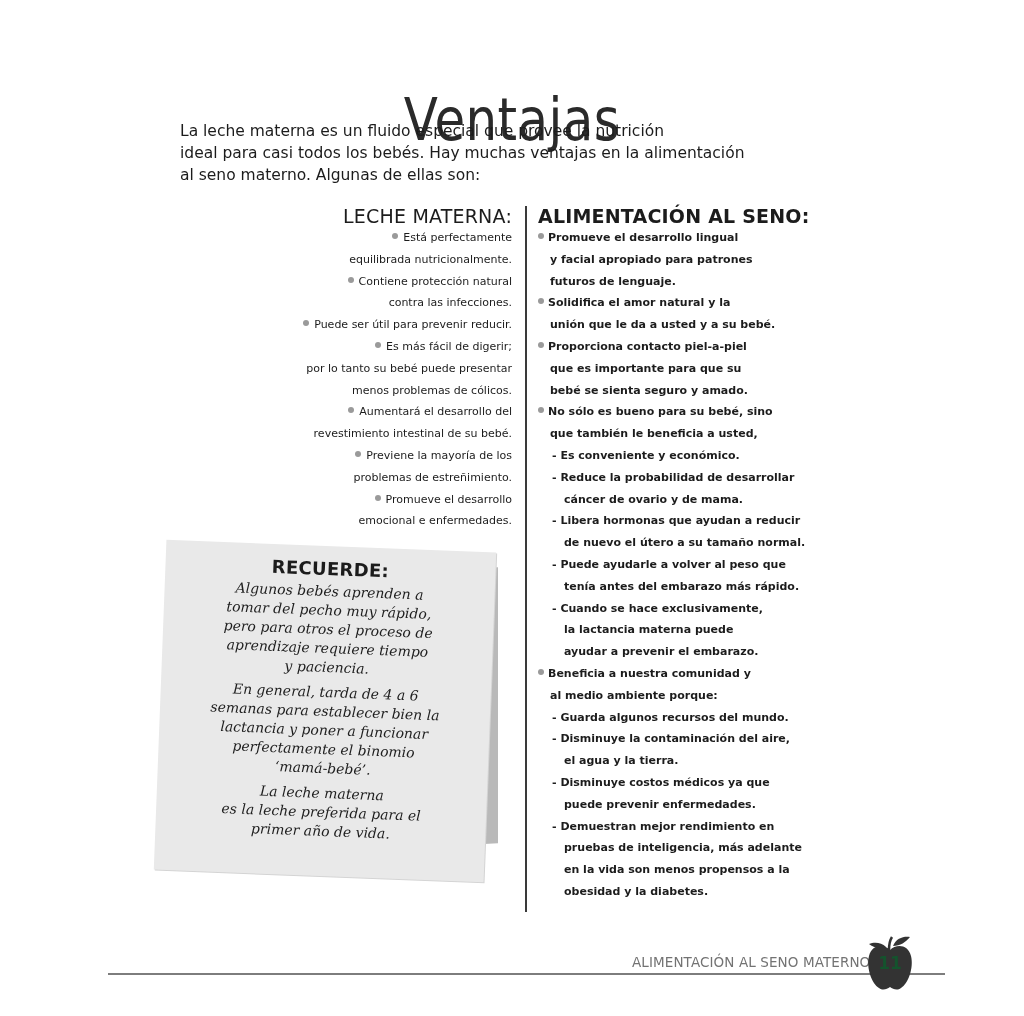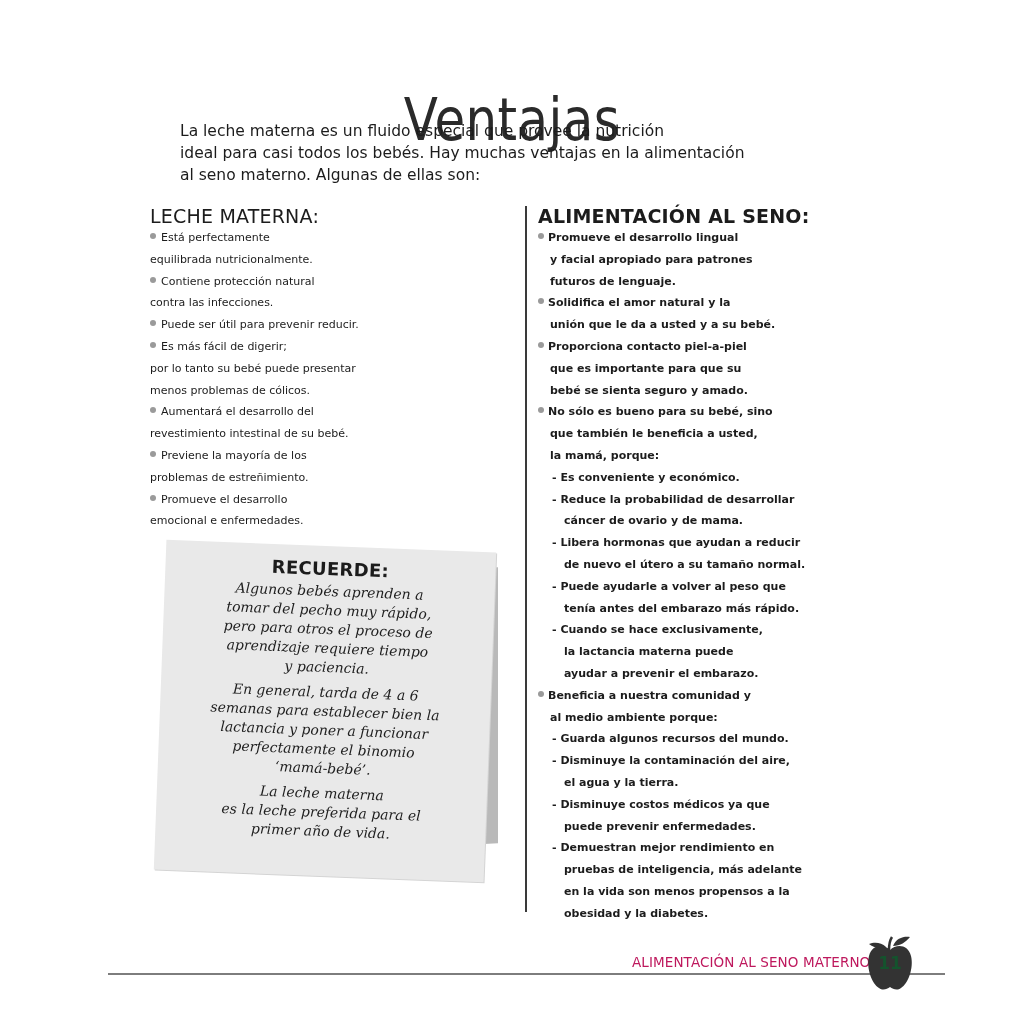--- a/index.html
+++ b/index.html
@@ -7,21 +7,21 @@
          font-family:"DejaVu Sans", "Liberation Sans", sans-serif; color:#1c1c1c; }
 
   .title { position:absolute; left:0; width:1024px; top:46px; text-align:center;
            font-size:58px; line-height:70px; color:#2a2a2a; letter-spacing:0.5px;
            font-family:"DejaVu Sans", sans-serif; font-weight:normal; transform:scaleX(0.86); transform-origin:center; }
 
   .intro { position:absolute; left:180px; width:664px; top:120px; text-align:left;
            font-size:15.5px; line-height:22px; color:#1c1c1c; }
   .intro div { white-space:nowrap; }
 
-  .col-left { position:absolute; left:150px; width:362px; top:204px; }
+  .col-left { position:absolute; left:150px; width:362px; top:204px; text-align:right; }
   .col-right { position:absolute; left:538px; width:400px; top:204px; text-align:left;font-weight:bold; }
 
   .col-heading { font-size:19px; line-height:24px; color:#1c1c1c; white-space:nowrap;
                  letter-spacing:0.2px; margin-bottom:-1px; }
 
   .line { font-size:11px; line-height:21.8px; white-space:nowrap; color:#1c1c1c; }
   .bullet { display:inline-block; width:6px; height:6px; border-radius:50%; background:#9a9a9a;
             vertical-align:middle; margin-right:5px; position:relative; top:-2px; }
   .col-right .line.ind { padding-left:12px; }
   .col-right .line.sub { padding-left:14px; }
@@ -37,21 +37,21 @@
           transform:rotate(2.2deg); box-shadow:1px 1px 0 #d4d4d4; }
   .card-heading { position:absolute; left:0; width:100%; top:12px; text-align:center;
                   font-size:18px; line-height:22px; font-weight:bold; color:#1c1c1c; letter-spacing:0.3px; }
   .card-body { position:absolute; left:10px; width:310px; top:36px; text-align:center;
                font-family:"DejaVu Serif", serif; font-style:italic; font-size:14px; line-height:19px; color:#1e1e1e; }
   .card-body .para { margin-bottom:6px; }
   .card-body .cl { white-space:nowrap; }
 
   
   .footer-rule { position:absolute; left:108px; top:973px; width:837px; height:2px; background:#7d7d7d; }
-  .footer-text { position:absolute; left:632px; top:953px; font-size:13.5px; line-height:18px; color:#be185d;
+  .footer-text { position:absolute; left:632px; top:953px; font-size:13.5px; line-height:18px; color:#737373;
                  white-space:nowrap; letter-spacing:0.1px; }
   .apple { position:absolute; left:864px; top:934px; width:52px; height:58px; }
   .page-num { position:absolute; left:864px; top:953px; width:52px; text-align:center; color:#14532d;
               font-size:17px; font-weight:bold; line-height:20px; }
 </style>
 </head>
 <body>
 
 <h1 class="title">Ventajas</h1>
 
@@ -89,21 +89,20 @@
       <div class="line first"><span class="bullet" style="margin-right: 4px;"></span><span>Promueve el desarrollo lingual</span></div>
       <div class="line ind"><span>y facial apropiado para patrones</span></div>
       <div class="line ind"><span>futuros de lenguaje.</span></div>
       <div class="line first"><span class="bullet" style="margin-right: 4px;"></span><span>Solidifica el amor natural y la</span></div>
       <div class="line ind"><span>unión que le da a usted y a su bebé.</span></div>
       <div class="line first"><span class="bullet" style="margin-right: 4px;"></span><span>Proporciona contacto piel-a-piel</span></div>
       <div class="line ind"><span>que es importante para que su</span></div>
       <div class="line ind"><span>bebé se sienta seguro y amado.</span></div>
       <div class="line first"><span class="bullet" style="margin-right: 4px;"></span><span>No sólo es bueno para su bebé, sino</span></div>
       <div class="line ind"><span>que también le beneficia a usted,</span></div>
-      <div class="line ind"><span>la mamá, porque:</span></div>
       <div class="line sub"><span>- Es conveniente y económico.</span></div>
       <div class="line sub"><span>- Reduce la probabilidad de desarrollar</span></div>
       <div class="line subind"><span>cáncer de ovario y de mama.</span></div>
       <div class="line sub"><span>- Libera hormonas que ayudan a reducir</span></div>
       <div class="line subind"><span>de nuevo el útero a su tamaño normal.</span></div>
       <div class="line sub"><span>- Puede ayudarle a volver al peso que</span></div>
       <div class="line subind"><span>tenía antes del embarazo más rápido.</span></div>
       <div class="line sub"><span>- Cuando se hace exclusivamente,</span></div>
       <div class="line subind"><span>la lactancia materna puede</span></div>
       <div class="line subind"><span>ayudar a prevenir el embarazo.</span></div>

